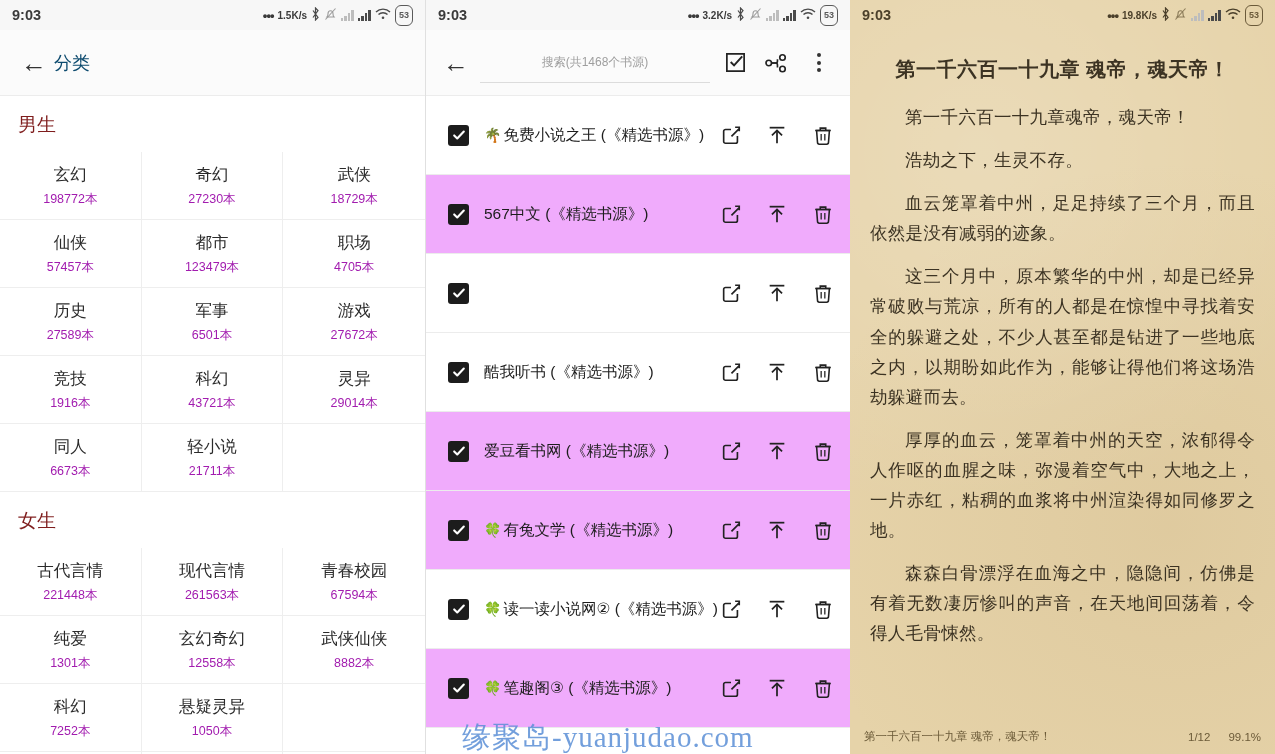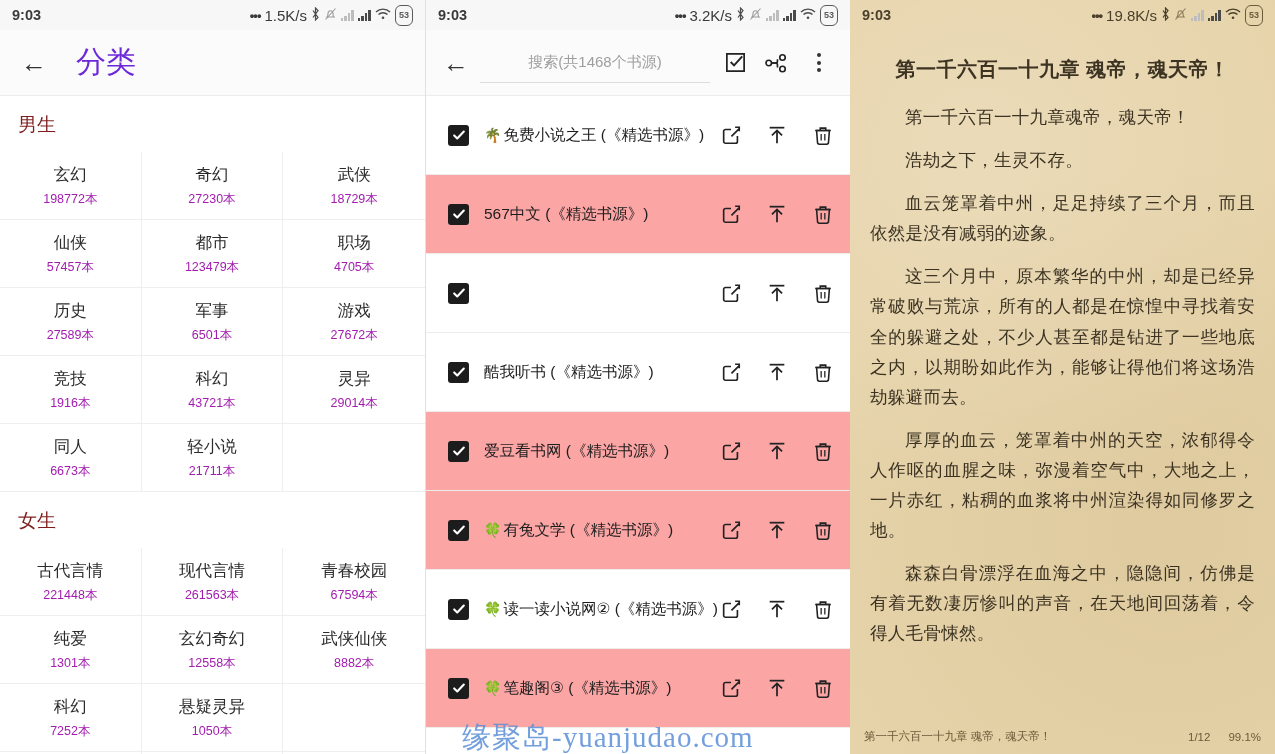--- a/index.html
+++ b/index.html
@@ -17,21 +17,21 @@
   
   .statusbar {
     height:30px; display:flex; align-items:center;
     padding:0 12px; font-size:14px; font-weight:bold;
     color:#3a3a3a; position:relative;
   }
   .statusbar.light { background:#f7f7f7; }
   .statusbar.paper { background:transparent; color:#4a3f2a; }
   .sb-time { font-size:14.5px; letter-spacing:0px; }
   .sb-right { margin-left:auto; display:flex; align-items:center; gap:4px; }
-  .sb-speed { font-size:15px; font-weight:normal; }
+  .sb-speed { font-size:10px; font-weight:bold; }
   .sb-ico { display:inline-block; }
   .dots3 { letter-spacing:-1px; font-size:13px; }
   .bars { display:inline-flex; align-items:flex-end; gap:1px; height:11px; }
   .bars i { width:2.5px; background:#4a4a4a; display:block; }
   .bars i:nth-child(1){height:3px;} .bars i:nth-child(2){height:5px;}
   .bars i:nth-child(3){height:8px;} .bars i:nth-child(4){height:11px;}
   .bars.dim i { background:#bdbdbd; }
   .batt {
     border:1.5px solid #5a5a5a; border-radius:6px; padding:0 3px;
     font-size:9px; font-weight:bold; line-height:11px; height:21px;
@@ -41,21 +41,21 @@
 
   
   .appbar1 {
     height:66px; background:#fbfbfb; display:flex; align-items:center;
     padding:0 14px; border-bottom:1px solid #ececec;
   }
   .backarrow {
     width:40px; height:40px; display:flex; align-items:center;
     justify-content:center; font-size:26px; color:#333; line-height:1;
   }
-  .appbar1-title { font-size:30px; color:#6d28d9; margin-left:22px; }
+  .appbar1-title { font-size:18px; color:#0c4a6e; }
 
   .sec-head {
     font-size:19px; color:#7f1d1d; padding:16px 0 14px 18px;
   }
   .grid { display:grid; grid-template-columns:repeat(3,1fr); }
   .cell {
     height:68px; display:flex; flex-direction:column; align-items:center;
     justify-content:center; gap:5px;
     border-right:1px solid #eeeeee; border-bottom:1px solid #eeeeee;
   }
@@ -66,35 +66,35 @@
 
   
   .appbar2 {
     height:66px; background:#fbfbfb; display:flex; align-items:center;
     padding:0 10px; border-bottom:1px solid #ececec;
   }
   .searchbox {
     flex:1; margin:0 4px; border-bottom:1px solid #dcdcdc;
     height:40px; display:flex; align-items:center; justify-content:center;
   }
-  .searchbox span { font-size:15px; color:#9e9e9e; }
+  .searchbox span { font-size:12px; color:#9e9e9e; }
   .tb-ico {
     width:42px; height:42px; display:flex; align-items:center;
     justify-content:center; flex:0 0 auto;
   }
   .kebab { display:flex; flex-direction:column; gap:3.5px; align-items:center; }
   .kebab i { width:4px; height:4px; border-radius:50%; background:#333; display:block; }
 
   .srclist { position:relative; }
   .srcrow {
     height:79px; display:flex; align-items:center; padding:0 14px 0 22px;
     border-bottom:1px solid #ececec;
   }
   .srcrow.odd { background:#ffffff; }
-  .srcrow.even { background:#fca5a5; }
+  .srcrow.even { background:#f0abfc; }
   .cbx {
     width:21px; height:21px; background:#1c1c1c; border-radius:3px;
     display:flex; align-items:center; justify-content:center; flex:0 0 auto;
   }
   .cbx svg { display:block; }
   .srclabel {
     margin-left:15px; font-size:15.5px; color:#1d1d1d;
     white-space:nowrap; overflow:hidden; display:flex; align-items:center;
   }
   .clover { margin-right:2px; font-size:14px; line-height:1; }

